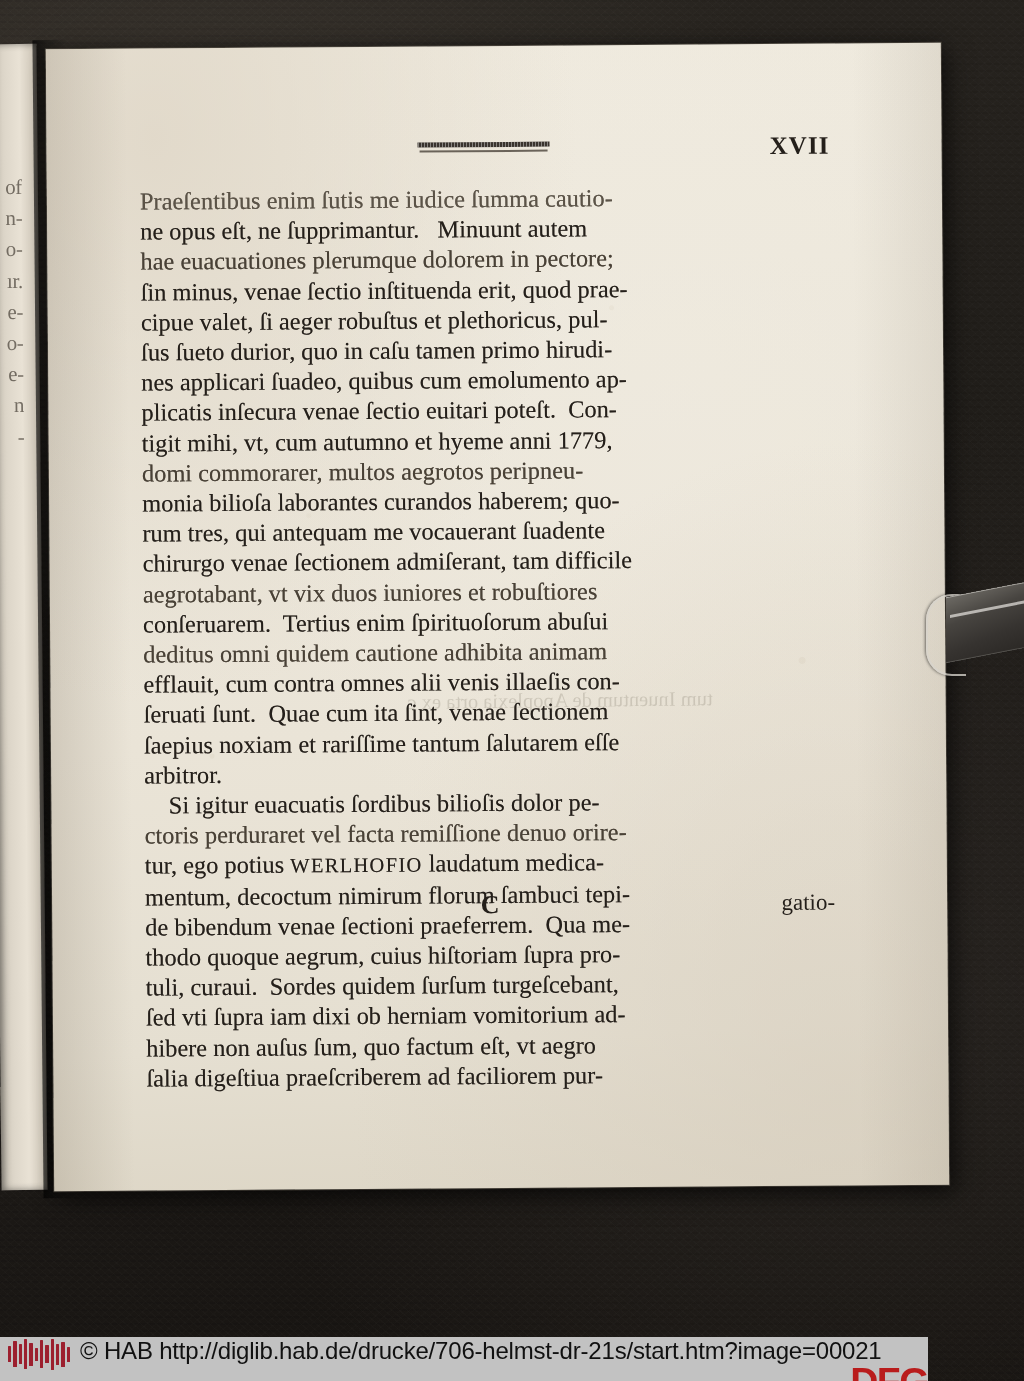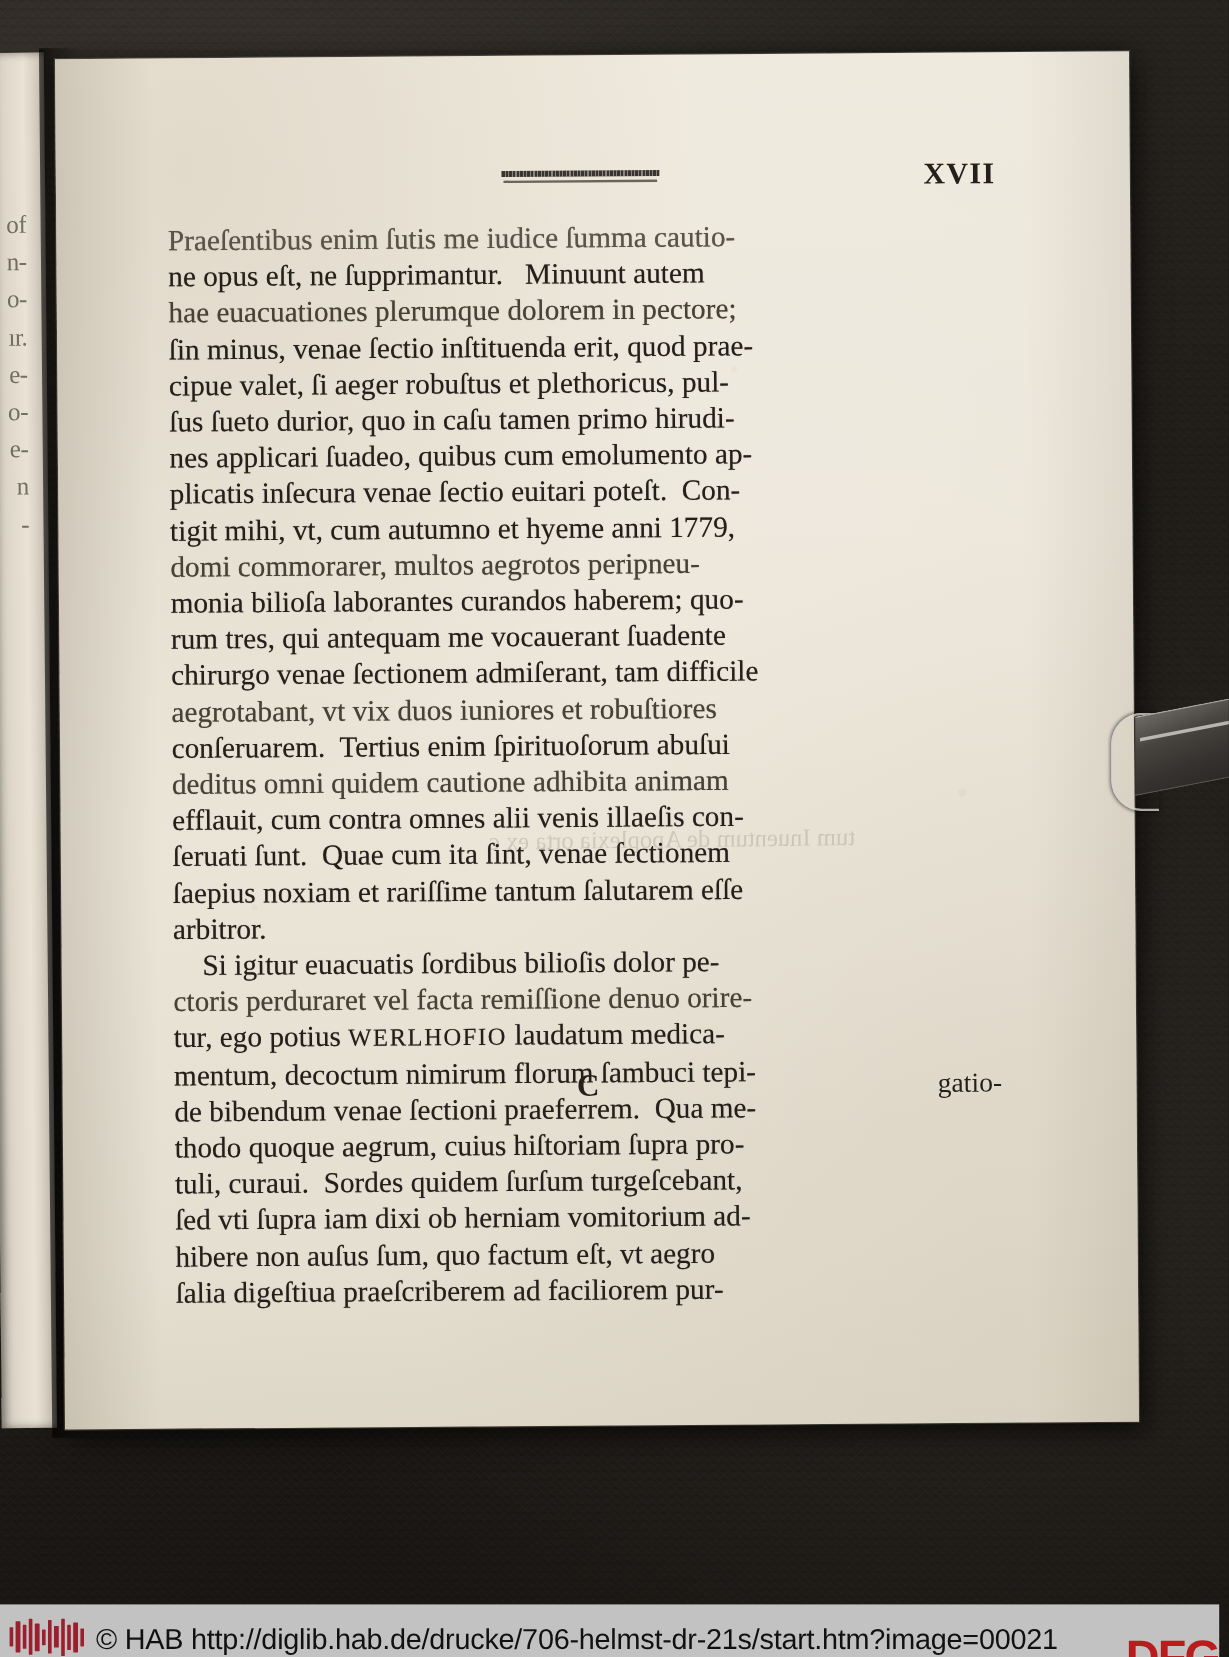--- a/index.html
+++ b/index.html
@@ -263,25 +263,25 @@
     height: 2.5px;
     background: rgba(232,230,225,0.70);
     transform: skewY(-11deg);
   }
 
   
   #watermark {
     position: absolute;
     left: 0;
     bottom: 0;
-    width: 1016px;
+    width: 928px;
     height: 44px;
     background: #c2c2c2;
     display: flex;
-    align-items: flex-end;
+    align-items: flex-start;
     overflow: hidden;
   }
   #hab-logo {
     position: relative;
     width: 62px;
     height: 34px;
     margin-left: 8px;
     flex: none;
     display: flex;
     align-items: center;

